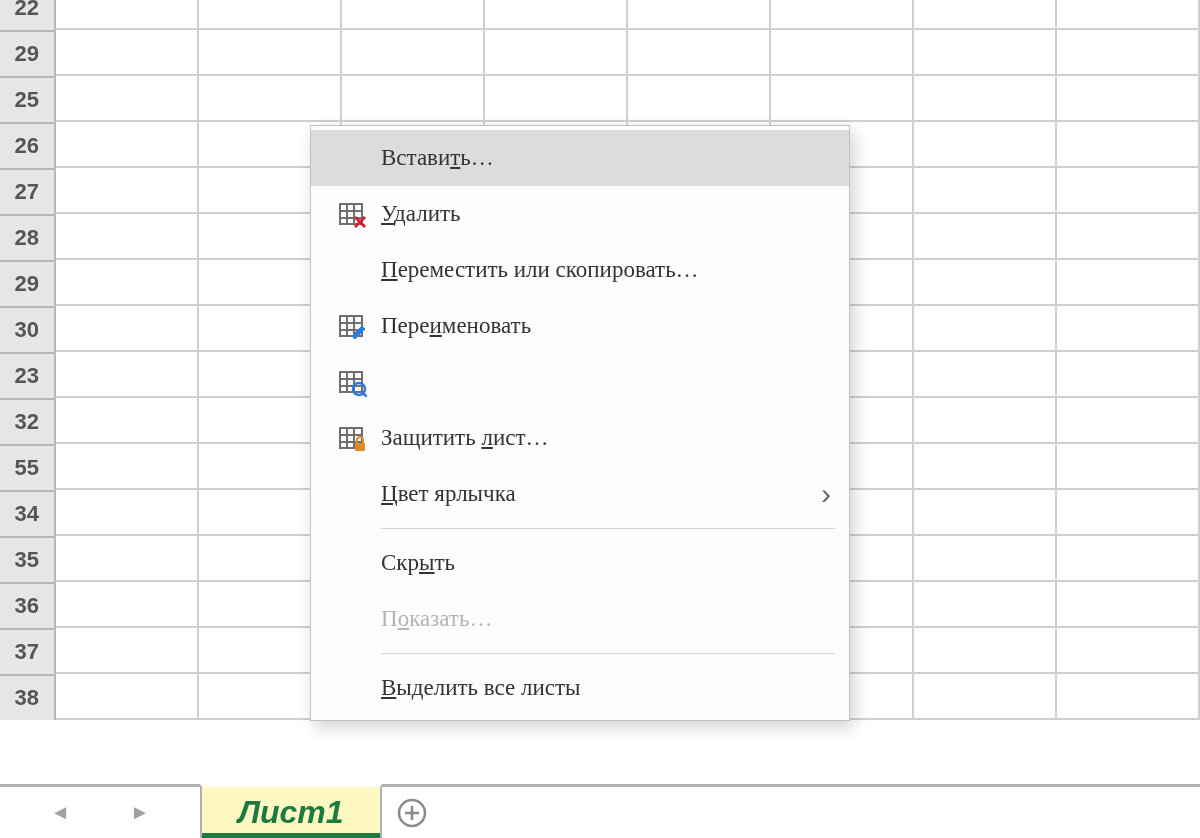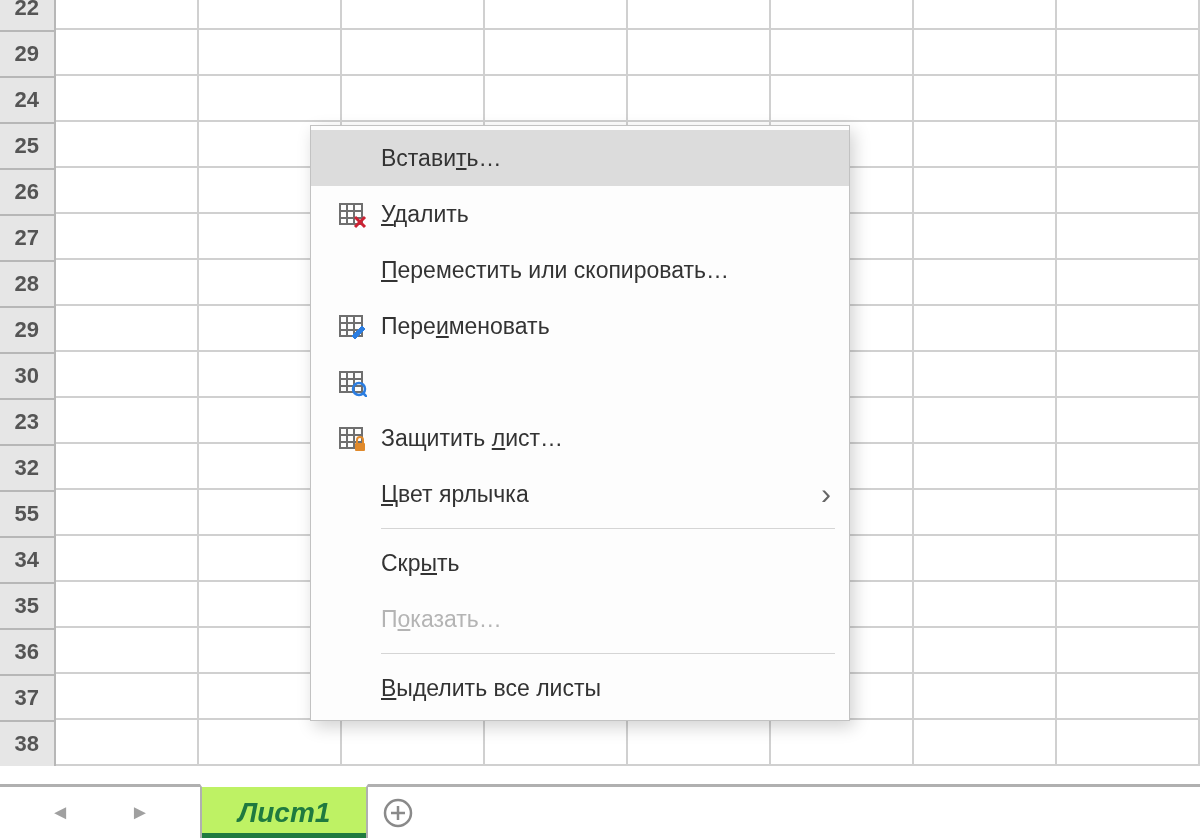--- a/index.html
+++ b/index.html
@@ -69,25 +69,25 @@
   }
   .tab {
     position: relative;
     min-width: 168px;
     padding: 0 36px;
     display: flex;
     align-items: center;
     justify-content: center;
     font-weight: 700;
     font-style: italic;
-    font-size: 28px;
+    font-size: 32px;
     color: #1f7a3f;
     border-right: 2px solid #b0b0b0;
     border-left: 2px solid #b0b0b0;
-    background: #bef264;
+    background: #fef9c3;
   }
   .tab.active::before {
     content: "";
     position: absolute;
     left: 0; right: 0; top: -3px;
     height: 0;
   }
   .tab.active {
     border-top: 3px solid #ffffff;
     margin-top: -3px;
@@ -127,21 +127,21 @@
     font-size: 23px;
     color: #333;
     white-space: nowrap;
   }
   .ctxmenu .mi .ico {
     width: 58px;
     display: flex;
     align-items: center;
     justify-content: center;
   }
-  .ctxmenu .mi .lbl { flex: 1; }
+  .ctxmenu .mi .lbl { flex: 1; font-family: Liberation Serif, serif; }
   .ctxmenu .mi .lbl u { text-decoration: underline; }
   .ctxmenu .mi .sub {
     color: #666;
     font-size: 22px;
   }
   .ctxmenu .mi.hover { background: #dcdcdc; }
   .ctxmenu .mi.disabled { color: #b4b4b4; }
   .ctxmenu .sep {
     height: 1px;
     margin: 6px 14px 6px 70px;
@@ -160,31 +160,20 @@
       <div class="cell" style="width: 147px;"></div>
       <div class="cell" style="width: 147px;"></div>
       <div class="cell" style="width: 147px;"></div>
       <div class="cell" style="width: 147px;"></div>
       <div class="cell" style="width: 147px;"></div>
       <div class="cell" style="width: 147px;"></div>
       <div class="cell" style="width: 147px;"></div>
     </div>
     <div class="row">
       <div class="hdr">29</div>
-      <div class="cell" style="width: 147px;"></div>
-      <div class="cell" style="width: 147px;"></div>
-      <div class="cell" style="width: 147px;"></div>
-      <div class="cell" style="width: 147px;"></div>
-      <div class="cell" style="width: 147px;"></div>
-      <div class="cell" style="width: 147px;"></div>
-      <div class="cell" style="width: 147px;"></div>
-      <div class="cell" style="width: 147px;"></div>
-    </div>
-    <div class="row">
-      <div class="hdr">24</div>
       <div class="cell" style="width: 147px;"></div>
       <div class="cell" style="width: 147px;"></div>
       <div class="cell" style="width: 147px;"></div>
       <div class="cell" style="width: 147px;"></div>
       <div class="cell" style="width: 147px;"></div>
       <div class="cell" style="width: 147px;"></div>
       <div class="cell" style="width: 147px;"></div>
       <div class="cell" style="width: 147px;"></div>
     </div>
     <div class="row">

